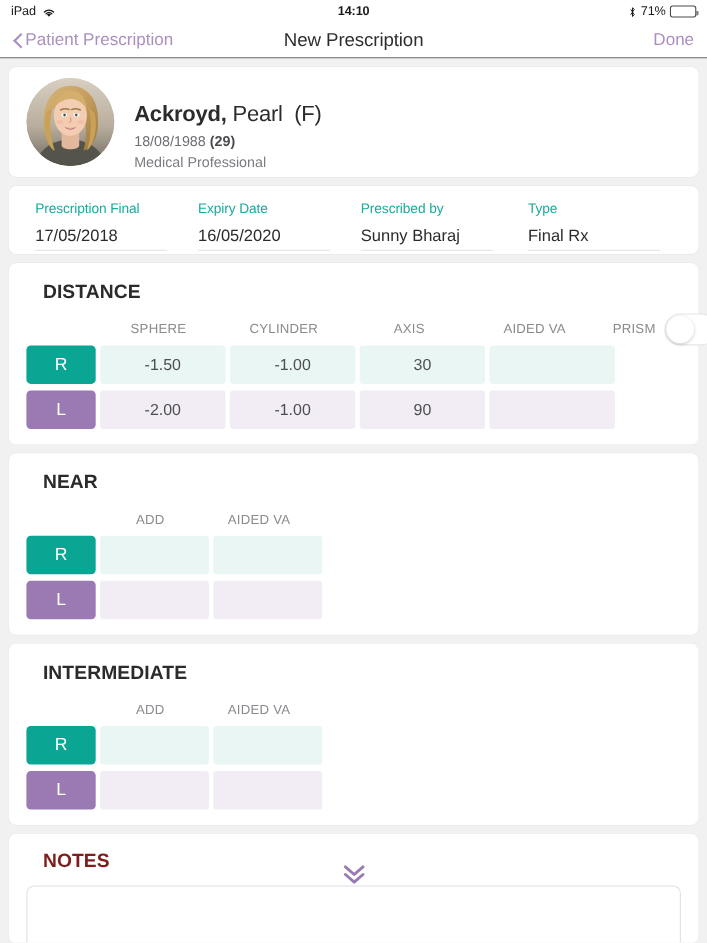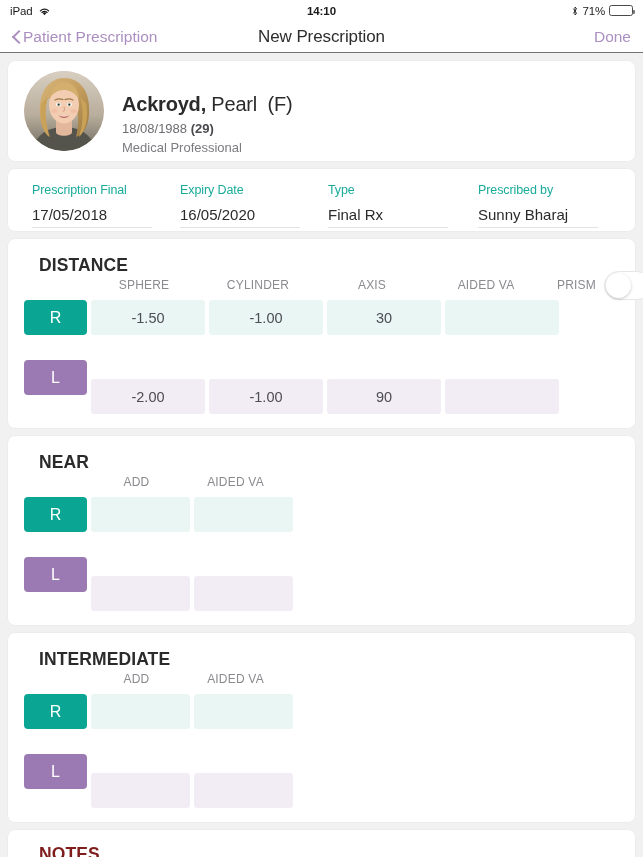--- a/index.html
+++ b/index.html
@@ -118,42 +118,42 @@
     width: 120px; cursor: text;
   }
 
   
   .section-card { padding: 16px 16px 14px 16px; }
   .section-title {
     font-size: 17.5px; font-weight: bold; color: #2b2b2b;
     letter-spacing: 0.1px; margin-left: 15px;
   }
 
-  .rx-head { display: flex; align-items: center; height: 18px; }
+  .rx-head { display: flex; align-items: center; margin-top: 14px; height: 18px; }
   .rx-row { display: flex; align-items: center; margin-top: 6px; }
   .rx-spacer { width: 63px; flex: 0 0 63px; }
 
   .rx-colhead {
     font-size: 12px; color: #8a8a8f; text-align: center;
     letter-spacing: 0.2px;
   }
   .rx-cell {
     height: 35px; border-radius: 3px; margin-right: 4px;
     display: flex; align-items: center; justify-content: center;
     font-size: 14.5px; color: #4d4d52; cursor: text;
   }
   .rx-eye {
     width: 63px; flex: 0 0 63px; height: 35px; border-radius: 4px;
     display: flex; align-items: center; justify-content: center;
     color: #ffffff; font-size: 16px; margin-right: 4px; cursor: pointer;
   }
   .rx-eye.r { background: #0aa693; }
   .rx-eye.l { background: #9b79b3; }
   .row-r .rx-cell { background: #eaf6f4; }
-  .row-l .rx-cell { background: #f2edf5; margin-top: 38px; }
+  .row-l .rx-cell { background: #f2edf5; }
 
   
   .dist .col { width: 114px; flex: 0 0 114px; }
   
   .na .col { width: 99px; flex: 0 0 99px; }
 
   .prism-wrap {
     display: flex; align-items: center; gap: 8px; margin-left: 14px;
   }
   .prism-label { font-size: 12px; color: #8a8a8f; letter-spacing: 0.2px; }
@@ -293,27 +293,27 @@
 
   <div class="card details-card">
     <div class="detail-field f1">
       <div class="detail-label">Prescription Final</div>
       <div class="detail-value">17/05/2018</div>
     </div>
     <div class="detail-field f2">
       <div class="detail-label">Expiry Date</div>
       <div class="detail-value">16/05/2020</div>
     </div>
+    <div class="detail-field f3">
+      <div class="detail-label">Prescribed by</div>
+      <div class="detail-value">Sunny Bharaj</div>
+    </div>
     <div class="detail-field f4">
       <div class="detail-label">Type</div>
       <div class="detail-value">Final Rx</div>
-    </div>
-    <div class="detail-field f3">
-      <div class="detail-label">Prescribed by</div>
-      <div class="detail-value">Sunny Bharaj</div>
     </div>
   </div>
 
   <div class="card section-card dist">
     <div class="section-title">DISTANCE</div>
     <div class="rx-head">
       <div class="rx-spacer"></div>
       <div class="rx-colhead col">SPHERE</div>
       <div class="rx-colhead col">CYLINDER</div>
       <div class="rx-colhead col">AXIS</div>

